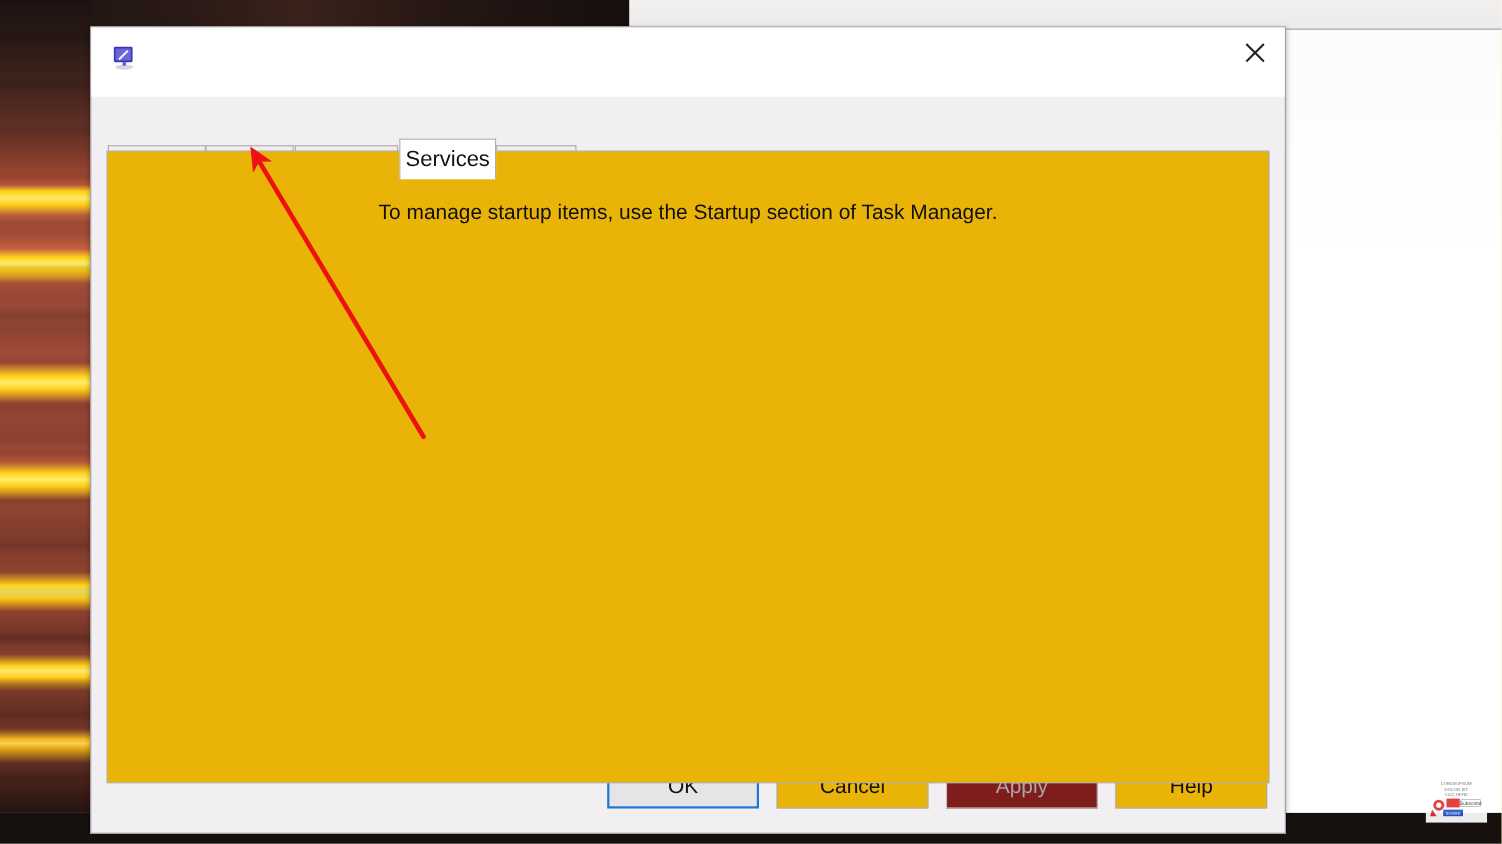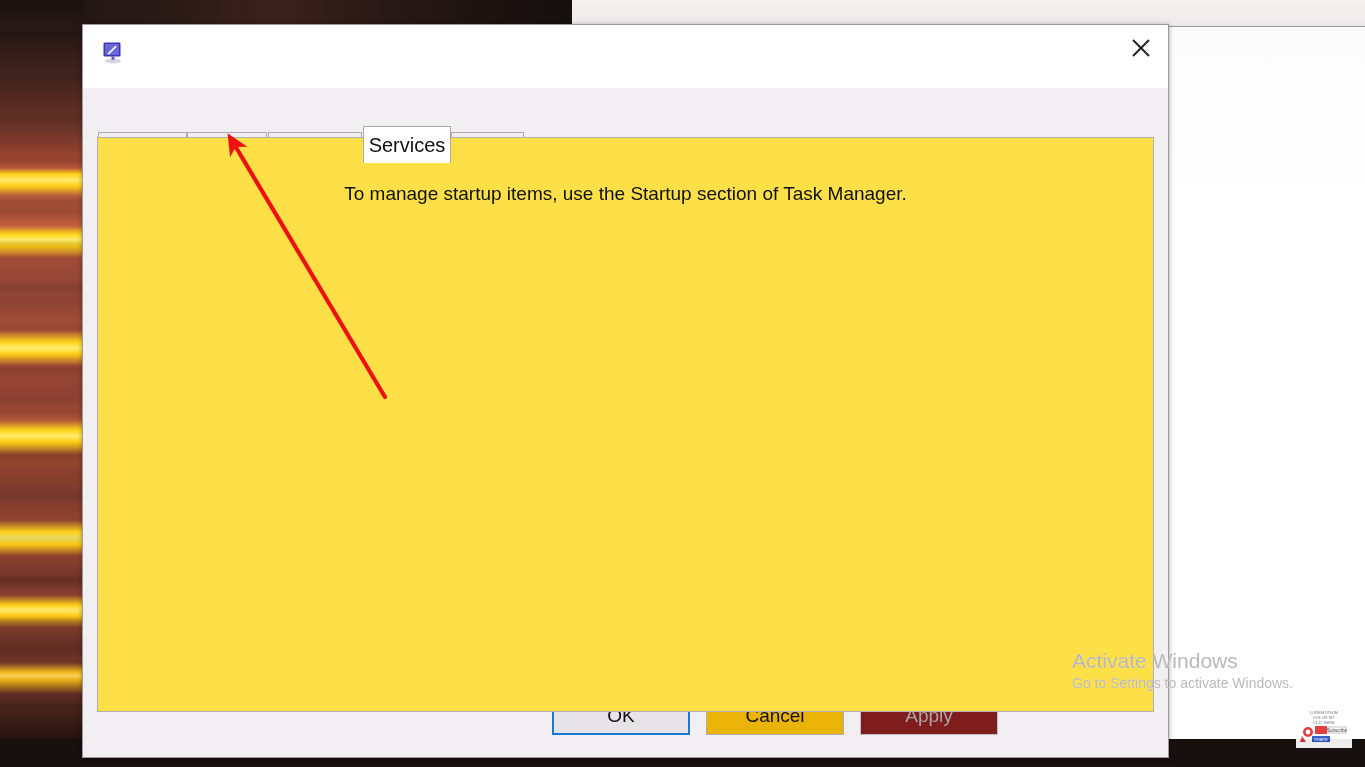--- a/index.html
+++ b/index.html
@@ -128,21 +128,21 @@
     border-color: #aeaaae;
     z-index: 5;
     font-size: 20px;
   }
 
   
   #content-panel {
     position: absolute;
     left: 14px; top: 112px;
     width: 1057px; height: 575px;
-    background: #fde047;
+    background: #eab308;
     border: 1px solid #b3b0b3;
     box-sizing: border-box;
     z-index: 2;
   }
   #content-message {
     position: absolute;
     left: 0; right: 0; top: 45px;
     text-align: center;
     font-size: 19px;
     color: #101010;
@@ -264,28 +264,25 @@
     </div>
 
     <div id="content-panel">
       <div id="content-message">To manage startup items, use the Startup section of Task Manager.</div>
     </div>
 
     <div id="footer">
       <div class="btn default-focus" style="left:469px; width:138px;">OK</div>
       <div class="btn" style="left:623px; width:138px;">Cancel</div>
       <div class="btn disabled" style="left:777px; width:138px;">Apply</div>
+      <div class="btn" style="left:931px; width:138px;">Help</div>
     </div>
 
   </div>
 
-  <div id="watermark">
-    <div id="watermark-title">Activate Windows</div>
-    <div id="watermark-sub">Go to Settings to activate Windows.</div>
-  </div>
 
   <div id="corner-logo">
     <svg width="56" height="42" viewBox="0 0 56 42">
       <rect x="0" y="0" width="56" height="42" fill="#ffffff"></rect>
       <text x="28" y="8" font-size="4" fill="#6b6b6b" text-anchor="middle" font-family="Liberation Sans, sans-serif">LOREM IPSUM</text>
       <text x="28" y="13" font-size="4" fill="#6b6b6b" text-anchor="middle" font-family="Liberation Sans, sans-serif">DOLOR SIT</text>
       <text x="28" y="18" font-size="4" fill="#6b6b6b" text-anchor="middle" font-family="Liberation Sans, sans-serif">CLIC HERE</text>
       <circle cx="12" cy="26" r="5" fill="#e23030"></circle>
       <circle cx="12" cy="26" r="2.4" fill="#ffffff"></circle>
       <rect x="19" y="20" width="12" height="8" fill="#e23030"></rect>

